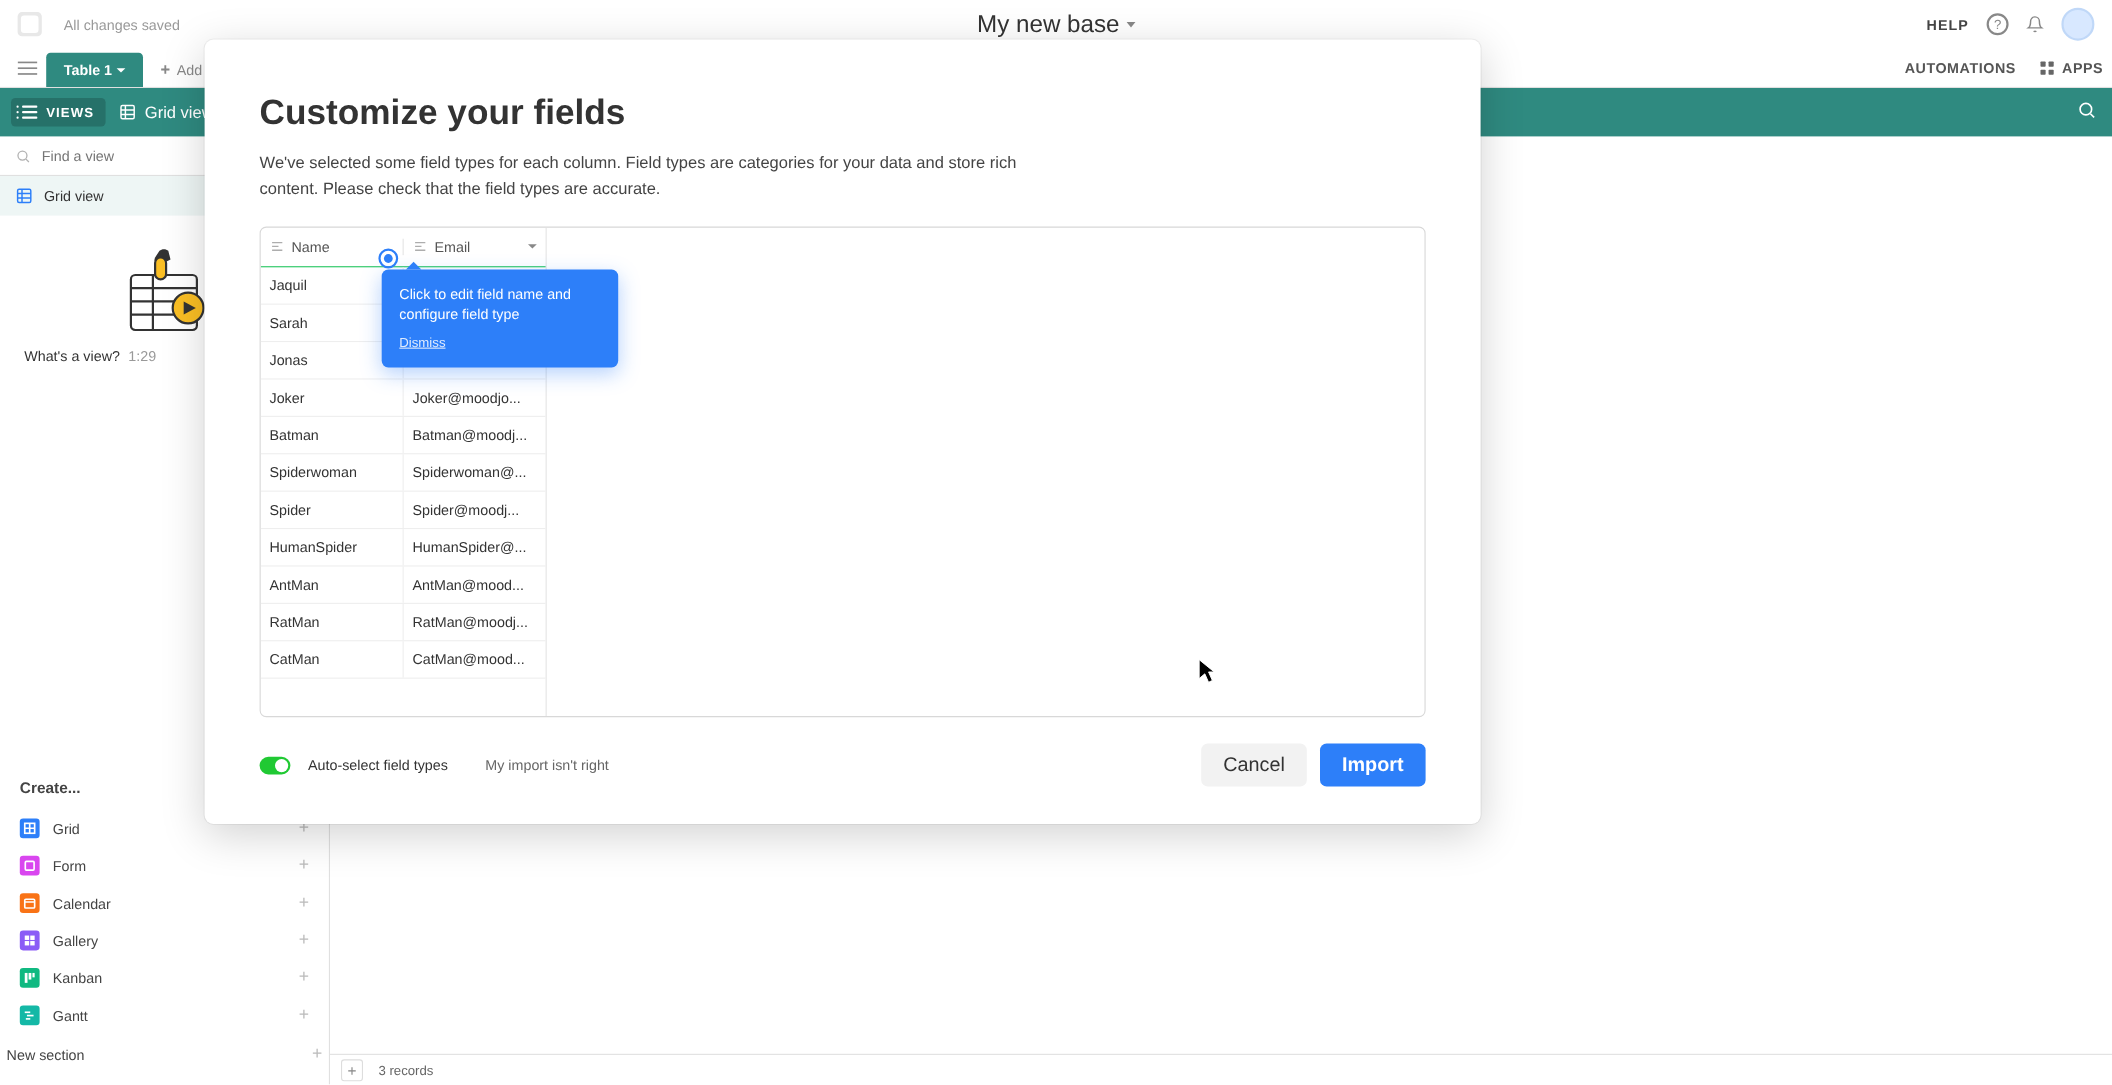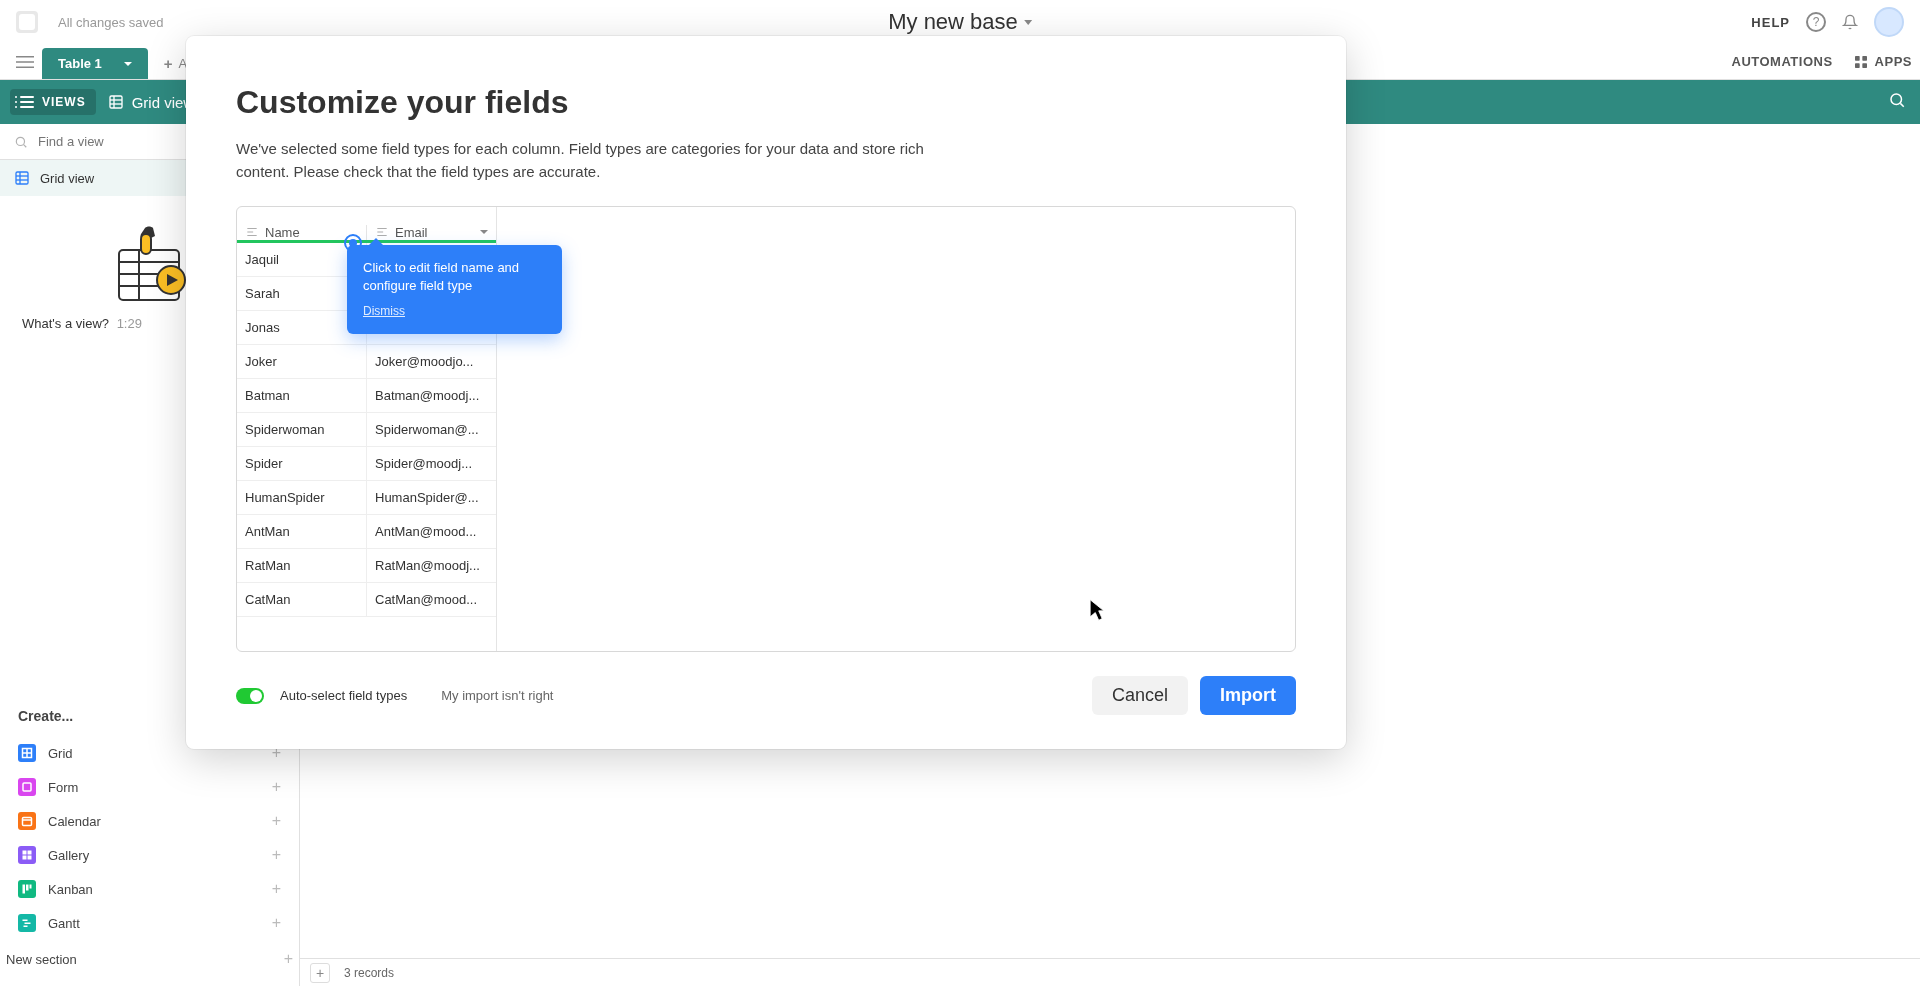--- a/index.html
+++ b/index.html
@@ -27,21 +27,21 @@
   .help-link{font-size:13px;font-weight:700;letter-spacing:1px;color:#444;}
   .icon-circle{width:20px;height:20px;border-radius:50%;border:2px solid #888;display:flex;align-items:center;justify-content:center;font-size:12px;color:#888;}
   .bell{width:16px;height:16px;position:relative;}
   .bell svg{width:100%;height:100%;}
   .avatar{width:30px;height:30px;border-radius:50%;background:#d8e8ff;border:2px solid #c0d8f8;}
 
   
   .tabbar{height:36px;background:#fff;border-bottom:1px solid var(--border);display:flex;align-items:stretch;padding:0 8px;}
   .hamburger{display:flex;align-items:center;padding:0 8px;}
   .hamburger svg{width:18px;height:18px;}
-  .tab{display:flex;align-items:center;gap:22px;padding:0 16px;font-size:13px;border-radius:4px 4px 0 0;margin-top:4px;}
+  .tab{display:flex;align-items:center;gap:4px;padding:0 16px;font-size:13px;border-radius:4px 4px 0 0;margin-top:4px;}
   .tab.active{background:var(--teal);color:#fff;font-weight:600;}
   .tab-caret{width:0;height:0;border-left:4px solid transparent;border-right:4px solid transparent;border-top:4px solid #fff;}
   .add-tab{display:flex;align-items:center;gap:6px;padding:0 16px;color:#888;font-size:13px;margin-top:4px;}
   .plus{font-size:15px;font-weight:600;}
   .tabbar-right{margin-left:auto;display:flex;align-items:center;gap:20px;font-size:13px;font-weight:700;letter-spacing:.5px;color:#555;}
   .apps-icon{width:16px;height:16px;}
 
   
   .viewbar{height:44px;background:var(--teal);color:#fff;display:flex;align-items:center;padding:0 10px;gap:12px;position:relative;}
   .views-btn{display:flex;align-items:center;gap:8px;background:rgba(0,0,0,.18);border-radius:4px;padding:6px 10px;font-size:12px;font-weight:700;letter-spacing:1px;}
@@ -78,21 +78,21 @@
   .footer{height:28px;border-top:1px solid var(--border);display:flex;align-items:center;padding:0 10px;font-size:12px;color:#666;gap:14px;}
   .footer .plus-box{width:20px;height:20px;border:1px solid #ddd;border-radius:3px;display:flex;align-items:center;justify-content:center;color:#888;font-size:14px;}
 
   
   .modal{position:absolute;top:36px;left:186px;width:1160px;height:713px;background:#fff;border-radius:8px;box-shadow:0 10px 40px rgba(0,0,0,.18),0 0 0 1px rgba(0,0,0,.05);padding:48px 50px 34px;display:flex;flex-direction:column;z-index:10;}
   .modal h1{font-size:32px;font-weight:600;margin-bottom:16px;}
   .modal p.desc{font-size:15px;line-height:1.55;color:#444;max-width:720px;margin-bottom:22px;}
 
   .preview-box{flex:1;border:1px solid #d8d8d8;border-radius:6px;overflow:hidden;position:relative;display:flex;}
   .ptable{width:260px;border-right:1px solid #e4e4e4;font-size:13px;}
-  .pthead{display:flex;height:36px;border-bottom:3px solid #22c55e;align-items:flex-end;}
+  .pthead{display:flex;height:36px;border-bottom:1px solid #22c55e;align-items:center;}
   .pth{flex:1;display:flex;align-items:center;gap:6px;padding:0 8px;color:#555;border-right:1px solid #e4e4e4;position:relative;}
   .pth:last-child{border-right:none;}
   .fld-icon{width:14px;height:14px;opacity:.6;}
   .pth .type-caret{width:0;height:0;border-left:4px solid transparent;border-right:4px solid transparent;border-top:4px solid #888;position:absolute;right:8px;}
   .radio{width:18px;height:18px;border:2px solid var(--blue);border-radius:50%;position:absolute;right:4px;top:9px;display:flex;align-items:center;justify-content:center;}
   .radio::after{content:"";width:8px;height:8px;border-radius:50%;background:var(--blue);}
   .prow{display:flex;height:34px;border-bottom:1px solid #eee;}
   .pcell{flex:1;display:flex;align-items:center;padding:0 8px;border-right:1px solid #eee;overflow:hidden;white-space:nowrap;}
   .pcell:first-child{max-width:130px;}
   .pcell:last-child{border-right:none;}

